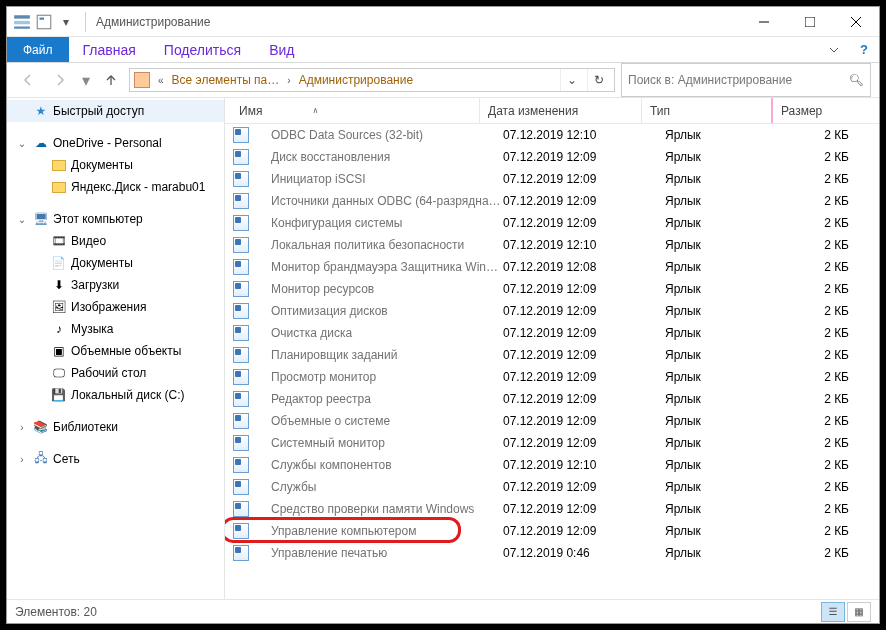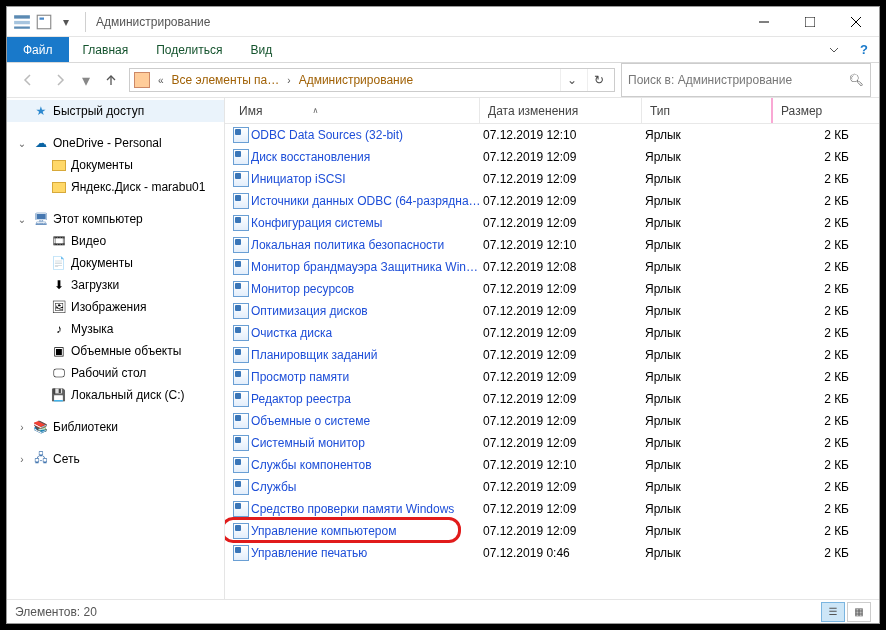--- a/index.html
+++ b/index.html
@@ -12,21 +12,21 @@
   .qat .qicon { width:18px; height:18px; display:flex; align-items:center; justify-content:center; font-size:12px; color:#555; }
   .titlebar .divider { width:1px; height:20px; background:#d0d0d0; margin:0 4px; }
   .titlebar .title { font-size: 12px; color: #555; margin-left: 6px; flex:1; }
   .winbtns { display:flex; }
   .winbtn { width:46px; height:29px; display:flex; align-items:center; justify-content:center; color:#333; }
   .winbtn svg { width:10px; height:10px; }
 
   
   .menubar { height: 26px; display:flex; align-items:stretch; background:#fff; border-bottom:1px solid #d9d9d9; }
   .filetab { background:#1979ca; color:#fff; font-size:12px; display:flex; align-items:center; padding:12px 16px;}
-  .mtab { font-size:12px; color:#14532d; display:flex; align-items:center; padding:0 14px; }
+  .mtab { font-size:14px; color:#6d28d9; display:flex; align-items:center; padding:0 14px; }
   .menubar .spacer { flex:1; }
   .ribexpand, .helpbtn { width:30px; display:flex; align-items:center; justify-content:center; color:#555; font-size:13px;}
   .helpbtn { color:#1979ca; font-weight:bold; }
   .ribexpand svg{ width:10px; height:10px;}
 
   
   .addrrow { height: 34px; display:flex; align-items:center; padding: 4px 8px; gap:6px; }
   .navbtn { width:26px; height:26px; border-radius:3px; display:flex; align-items:center; justify-content:center; color:#888;}
   .navbtn svg{ width:14px; height:14px;}
   .navbtn.disabled{ color:#bbb;}
@@ -63,21 +63,21 @@
   .ch-name .sortind{ font-size:8px; color:#666;}
   .ch-date{ width:162px; border-left:1px solid #e8e8e8;}
   .ch-type{ width:130px; border-left:1px solid #e8e8e8;}
   .ch-size{ flex:1; border-left:2px solid #f9a8d4;}
 
   .rows{ flex:1; font-size:12px; overflow:hidden;}
   .row{ height:22px; display:flex; align-items:center; padding-left:6px; position:relative;}
   .row .ficon{ width:20px; height:16px; display:flex; align-items:center; justify-content:center;}
   .row .ficon .ic{ width:16px; height:16px; background:linear-gradient(#fff,#e3eefb); border:1px solid #6a9fd4; position:relative;}
   .row .ficon .ic::after{ content:''; position:absolute; left:1px; top:1px; width:6px; height:6px; background:#3a76b8; border-radius:1px;}
-  .cell-name{ width:232px; white-space:nowrap; overflow:hidden; text-overflow:ellipsis; color:#1d4ed8;}
+  .cell-name{ width:232px; white-space:nowrap; overflow:hidden; text-overflow:ellipsis; color:#737373;margin-left:20px;}
   .cell-date{ width:162px; color:#000;}
   .cell-type{ width:130px; color:#000;}
   .cell-size{ flex:1; color:#000; text-align:right; padding-right:30px;}
 
   .highlight-ring{ position:absolute; left:-4px; top:-3px; width:240px; height:26px; border:3px solid #e11b1b; border-radius:12px; pointer-events:none;}
 
   
   .status{ height:24px; border-top:1px solid #e5e5e5; display:flex; align-items:center; font-size:12px; color:#555; padding:0 8px;}
   .status .sfill{flex:1;}
   .viewbtn{ width:24px; height:20px; border:1px solid #ccc; margin-left:2px; display:flex; align-items:center; justify-content:center; font-size:10px; color:#555;}
@@ -379,21 +379,21 @@
             </span>
             <span class="cell-name">Планировщик заданий</span>
             <span class="cell-date">07.12.2019 12:09</span>
             <span class="cell-type">Ярлык</span>
             <span class="cell-size">2 КБ</span>
           </div>
           <div class="row">
             <span class="ficon">
               <span class="ic"></span>
             </span>
-            <span class="cell-name">Просмотр памяти</span>
+            <span class="cell-name">Просмотр монитор</span>
             <span class="cell-date">07.12.2019 12:09</span>
             <span class="cell-type">Ярлык</span>
             <span class="cell-size">2 КБ</span>
           </div>
           <div class="row">
             <span class="ficon">
               <span class="ic"></span>
             </span>
             <span class="cell-name">Редактор реестра</span>
             <span class="cell-date">07.12.2019 12:09</span>

